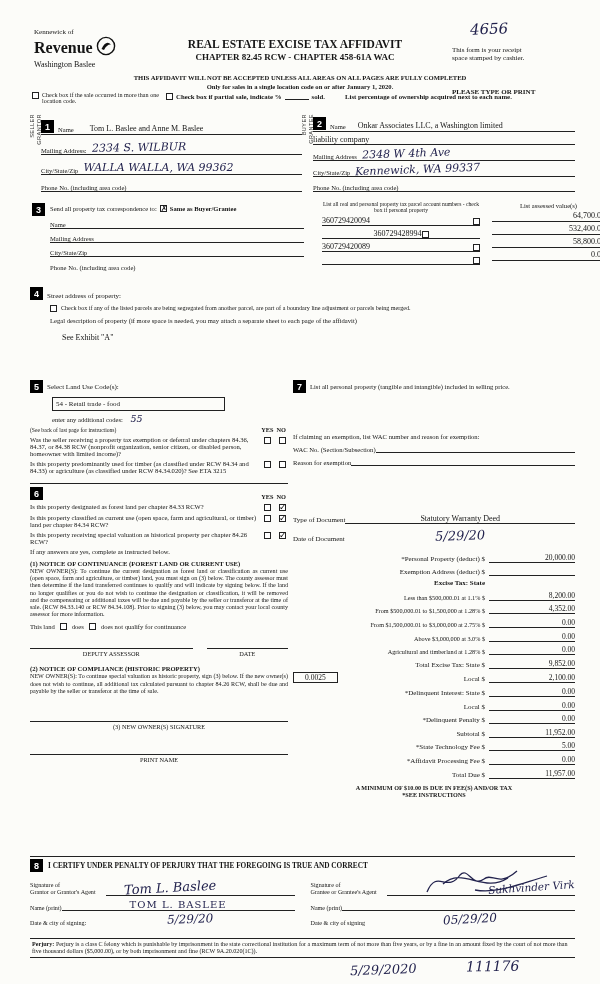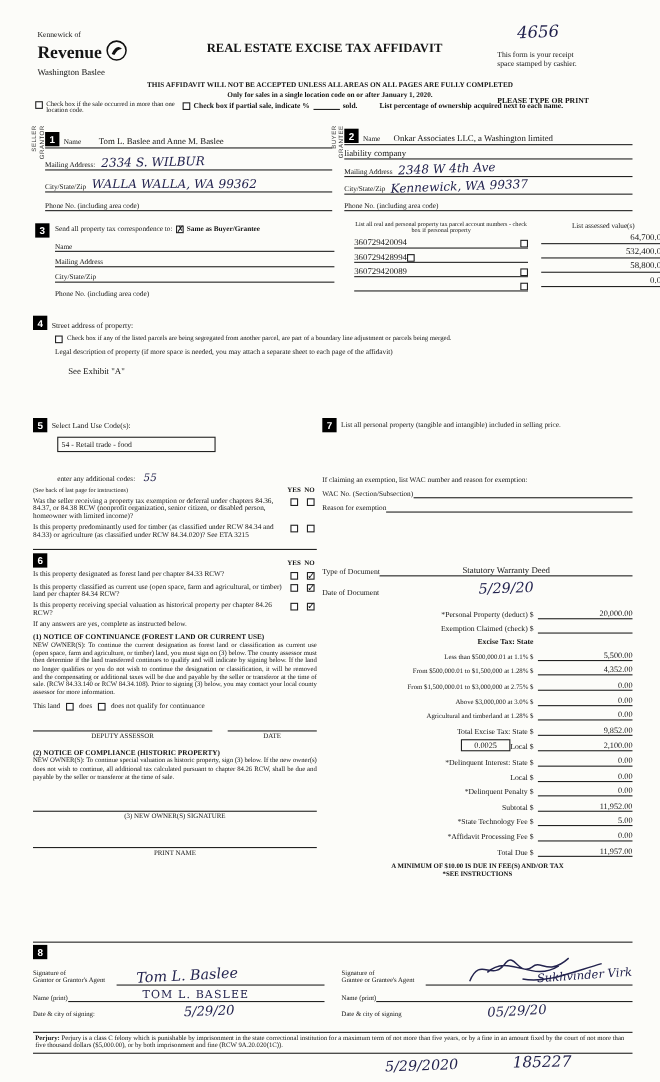--- a/index.html
+++ b/index.html
@@ -45,20 +45,21 @@
             <circle cx="10" cy="10" r="8.6" fill="none" stroke="#111" stroke-width="1.4"></circle>
             <path d="M5.5 13 Q10 3.5 15 8.5 Q11 8 8 14 Z" fill="#111"></path>
           </svg>
       </span>
     </div>
     <div style="font-size:8px">Washington Baslee</div>
   </div>
 
   <div class="abs" style="left:130px;top:38px;width:330px;text-align:center">
     <div class="b" style="font-size:11.5px">REAL ESTATE EXCISE TAX AFFIDAVIT</div>
+    <div class="b" style="font-size:9px;margin-top:2px">CHAPTER 82.45 RCW - CHAPTER 458-61A WAC</div>
   </div>
   <div class="abs b" style="left:80px;top:74px;width:440px;text-align:center;font-size:6.6px">THIS AFFIDAVIT WILL NOT BE ACCEPTED UNLESS ALL AREAS ON ALL PAGES ARE FULLY COMPLETED</div>
   <div class="abs b" style="left:80px;top:83px;width:440px;text-align:center;font-size:6.6px">Only for sales in a single location code on or after January 1, 2020.</div>
 
   <div class="abs hw" style="left:470px;top:20px;font-size:15px;transform:rotate(-2deg)">4656</div>
   <div class="abs f7" style="left:452px;top:46px;width:125px">
     <div>This form is your receipt</div>
     <div>space stamped by cashier.</div>
   </div>
   <div class="abs b f7" style="left:452px;top:88px">PLEASE TYPE OR PRINT</div>
@@ -157,21 +158,21 @@
           <span>Phone No. (including area code)</span>
           <span class="grow"></span>
         </div>
     </div>
     <div class="abs" style="left:292px;top:1px;width:158px">
       <div class="f55" style="text-align:center;line-height:6px">List all real and personal property tax parcel account numbers - check box if personal property</div>
       <div class="row ulb" style="height:13px;justify-content:space-between">
           <span class="f8">360729420094</span>
           <span class="cb"></span>
         </div>
-      <div class="row ulb" style="height:13px;justify-content:flex-start">
+      <div class="row ulb" style="height:13px;justify-content:center">
           <span class="f8">360729428994</span>
           <span class="cb"></span>
         </div>
       <div class="row ulb" style="height:13px;justify-content:space-between">
           <span class="f8">360729420089</span>
           <span class="cb"></span>
         </div>
       <div class="row ulb" style="height:13px;justify-content:space-between">
           <span class="f8"></span>
           <span class="cb"></span>
@@ -199,21 +200,21 @@
     <div class="f8" style="margin:9px 0 0 32px;height:30px">See Exhibit "A"</div>
   </div>
 
   <div class="abs" style="left:30px;top:380px;width:258px">
 
     <div>
       <div class="rowc" style="gap:4px">
         <span class="numbox">5</span>
         <span class="f7">Select Land Use Code(s):</span>
       </div>
-      <div style="border:1px solid #222;width:144px;height:14px;margin:4px 0 18px 22px;font-size:7px;padding:1.5px 3px">54 - Retail trade - food</div>
+      <div style="border:1px solid #222;width:173px;height:14px;margin:4px 0 2px 22px;font-size:7px;padding:1.5px 3px">54 - Retail trade - food</div>
       <div class="f65" style="margin-left:22px">
         <span>enter any additional codes:</span>
         <span class="hw" style="font-size:9.5px;margin-left:6px">55</span>
       </div>
       <div class="row" style="justify-content:space-between;margin-top:2px">
         <span class="f55">(See back of last page for instructions)</span>
         <span class="b" style="font-size:6.3px;margin-right:2px"><span>YES</span>&nbsp;&nbsp;<span>NO</span></span>
       </div>
       <div class="qrow">
         <div class="qtext f65">Was the seller receiving a property tax exemption or deferral under chapters 84.36, 84.37, or 84.38 RCW (nonprofit organization, senior citizen, or disabled person, homeowner with limited income)?</div>
@@ -302,29 +303,29 @@
       <span class="f7">Date of Document</span>
       <span class="grow hw" style="font-size:13px;text-align:center;transform:rotate(-2deg)">5/29/20</span>
     </div>
 
     <div style="margin-top:10px">
       <div class="mrow">
           <span>*Personal Property (deduct) $</span>
           <span class="mval">20,000.00</span>
         </div>
       <div class="mrow">
-          <span>Exemption Claimed (check) $</span>
+          <span>Exemption Address (deduct) $</span>
           <span class="mval"></span>
         </div>
       <div class="mrow" style="margin-right:90px">
           <span class="b">Excise Tax: State</span>
         </div>
       <div class="mrow">
           <span class="tier">Less than $500,000.01 at 1.1% $</span>
-          <span class="mval">5,500.00</span>
+          <span class="mval">8,200.00</span>
         </div>
       <div class="mrow">
           <span class="tier">From $500,000.01 to $1,500,000 at 1.28% $</span>
           <span class="mval">4,352.00</span>
         </div>
       <div class="mrow">
           <span class="tier">From $1,500,000.01 to $3,000,000 at 2.75% $</span>
           <span class="mval">0.00</span>
         </div>
       <div class="mrow">
@@ -332,21 +333,21 @@
           <span class="mval">0.00</span>
         </div>
       <div class="mrow">
           <span class="tier">Agricultural and timberland at 1.28% $</span>
           <span class="mval">0.00</span>
         </div>
       <div class="mrow">
           <span>Total Excise Tax: State $</span>
           <span class="mval">9,852.00</span>
         </div>
-      <div class="mrow" style="justify-content:flex-end">
+      <div class="mrow" style="justify-content:space-between">
         <span style="border:1px solid #222;padding:0 11px;font-size:7.5px">0.0025</span>
         <span class="row">
             <span>Local $</span>
             <span class="mval">2,100.00</span>
           </span>
       </div>
       <div class="mrow">
           <span>*Delinquent Interest: State $</span>
           <span class="mval">0.00</span>
         </div>
@@ -375,20 +376,21 @@
           <span class="mval">11,957.00</span>
         </div>
     </div>
     <div class="b" style="font-size:6.2px;text-align:center;margin-top:5px">A MINIMUM OF $10.00 IS DUE IN FEE(S) AND/OR TAX</div>
     <div class="b" style="font-size:6.2px;text-align:center">*SEE INSTRUCTIONS</div>
   </div>
 
   <div class="abs" style="left:30px;top:856px;width:545px;border-top:1px solid #222">
     <div class="rowc" style="gap:5px;padding:2px 0">
       <span class="numbox">8</span>
+      <span class="b" style="font-size:7.3px">I CERTIFY UNDER PENALTY OF PERJURY THAT THE FOREGOING IS TRUE AND CORRECT</span>
     </div>
     <div style="display:flex;gap:16px">
 
       <div style="flex:1">
         <div class="row" style="height:22px">
           <div class="f6" style="width:76px;line-height:7px">
             <div>Signature of</div>
             <div>Grantor or Grantor's Agent</div>
           </div>
           <div class="grow ulb" style="position:relative;height:22px">
@@ -434,15 +436,15 @@
     <span class="b">Perjury:</span>
     <span>Perjury is a class C felony which is punishable by imprisonment in the state correctional institution for a maximum term of not more than five years, or by a fine in an amount fixed by the court of not more than five thousand dollars ($5,000.00), or by both imprisonment and fine (RCW 9A.20.020(1C)).</span>
   </div>
 
   <div class="abs" style="left:30px;top:988px;width:545px;display:flex;justify-content:flex-start;align-items:flex-start">
     <span class="f65">REV 84 0001a (12/6/19)</span>
     <span class="f65">THIS SPACE - TREASURER'S USE ONLY</span>
     <span class="f7 b">COUNTY TREASURER</span>
   </div>
   <div class="abs hw" style="left:350px;top:962px;font-size:13px;transform:rotate(-2deg)">5/29/2020</div>
-  <div class="abs hw" style="left:466px;top:958px;font-size:14px;transform:rotate(-1deg)">185227</div>
+  <div class="abs hw" style="left:466px;top:958px;font-size:14px;transform:rotate(-1deg)">111176</div>
 
 </div>
 
 </body></html>

